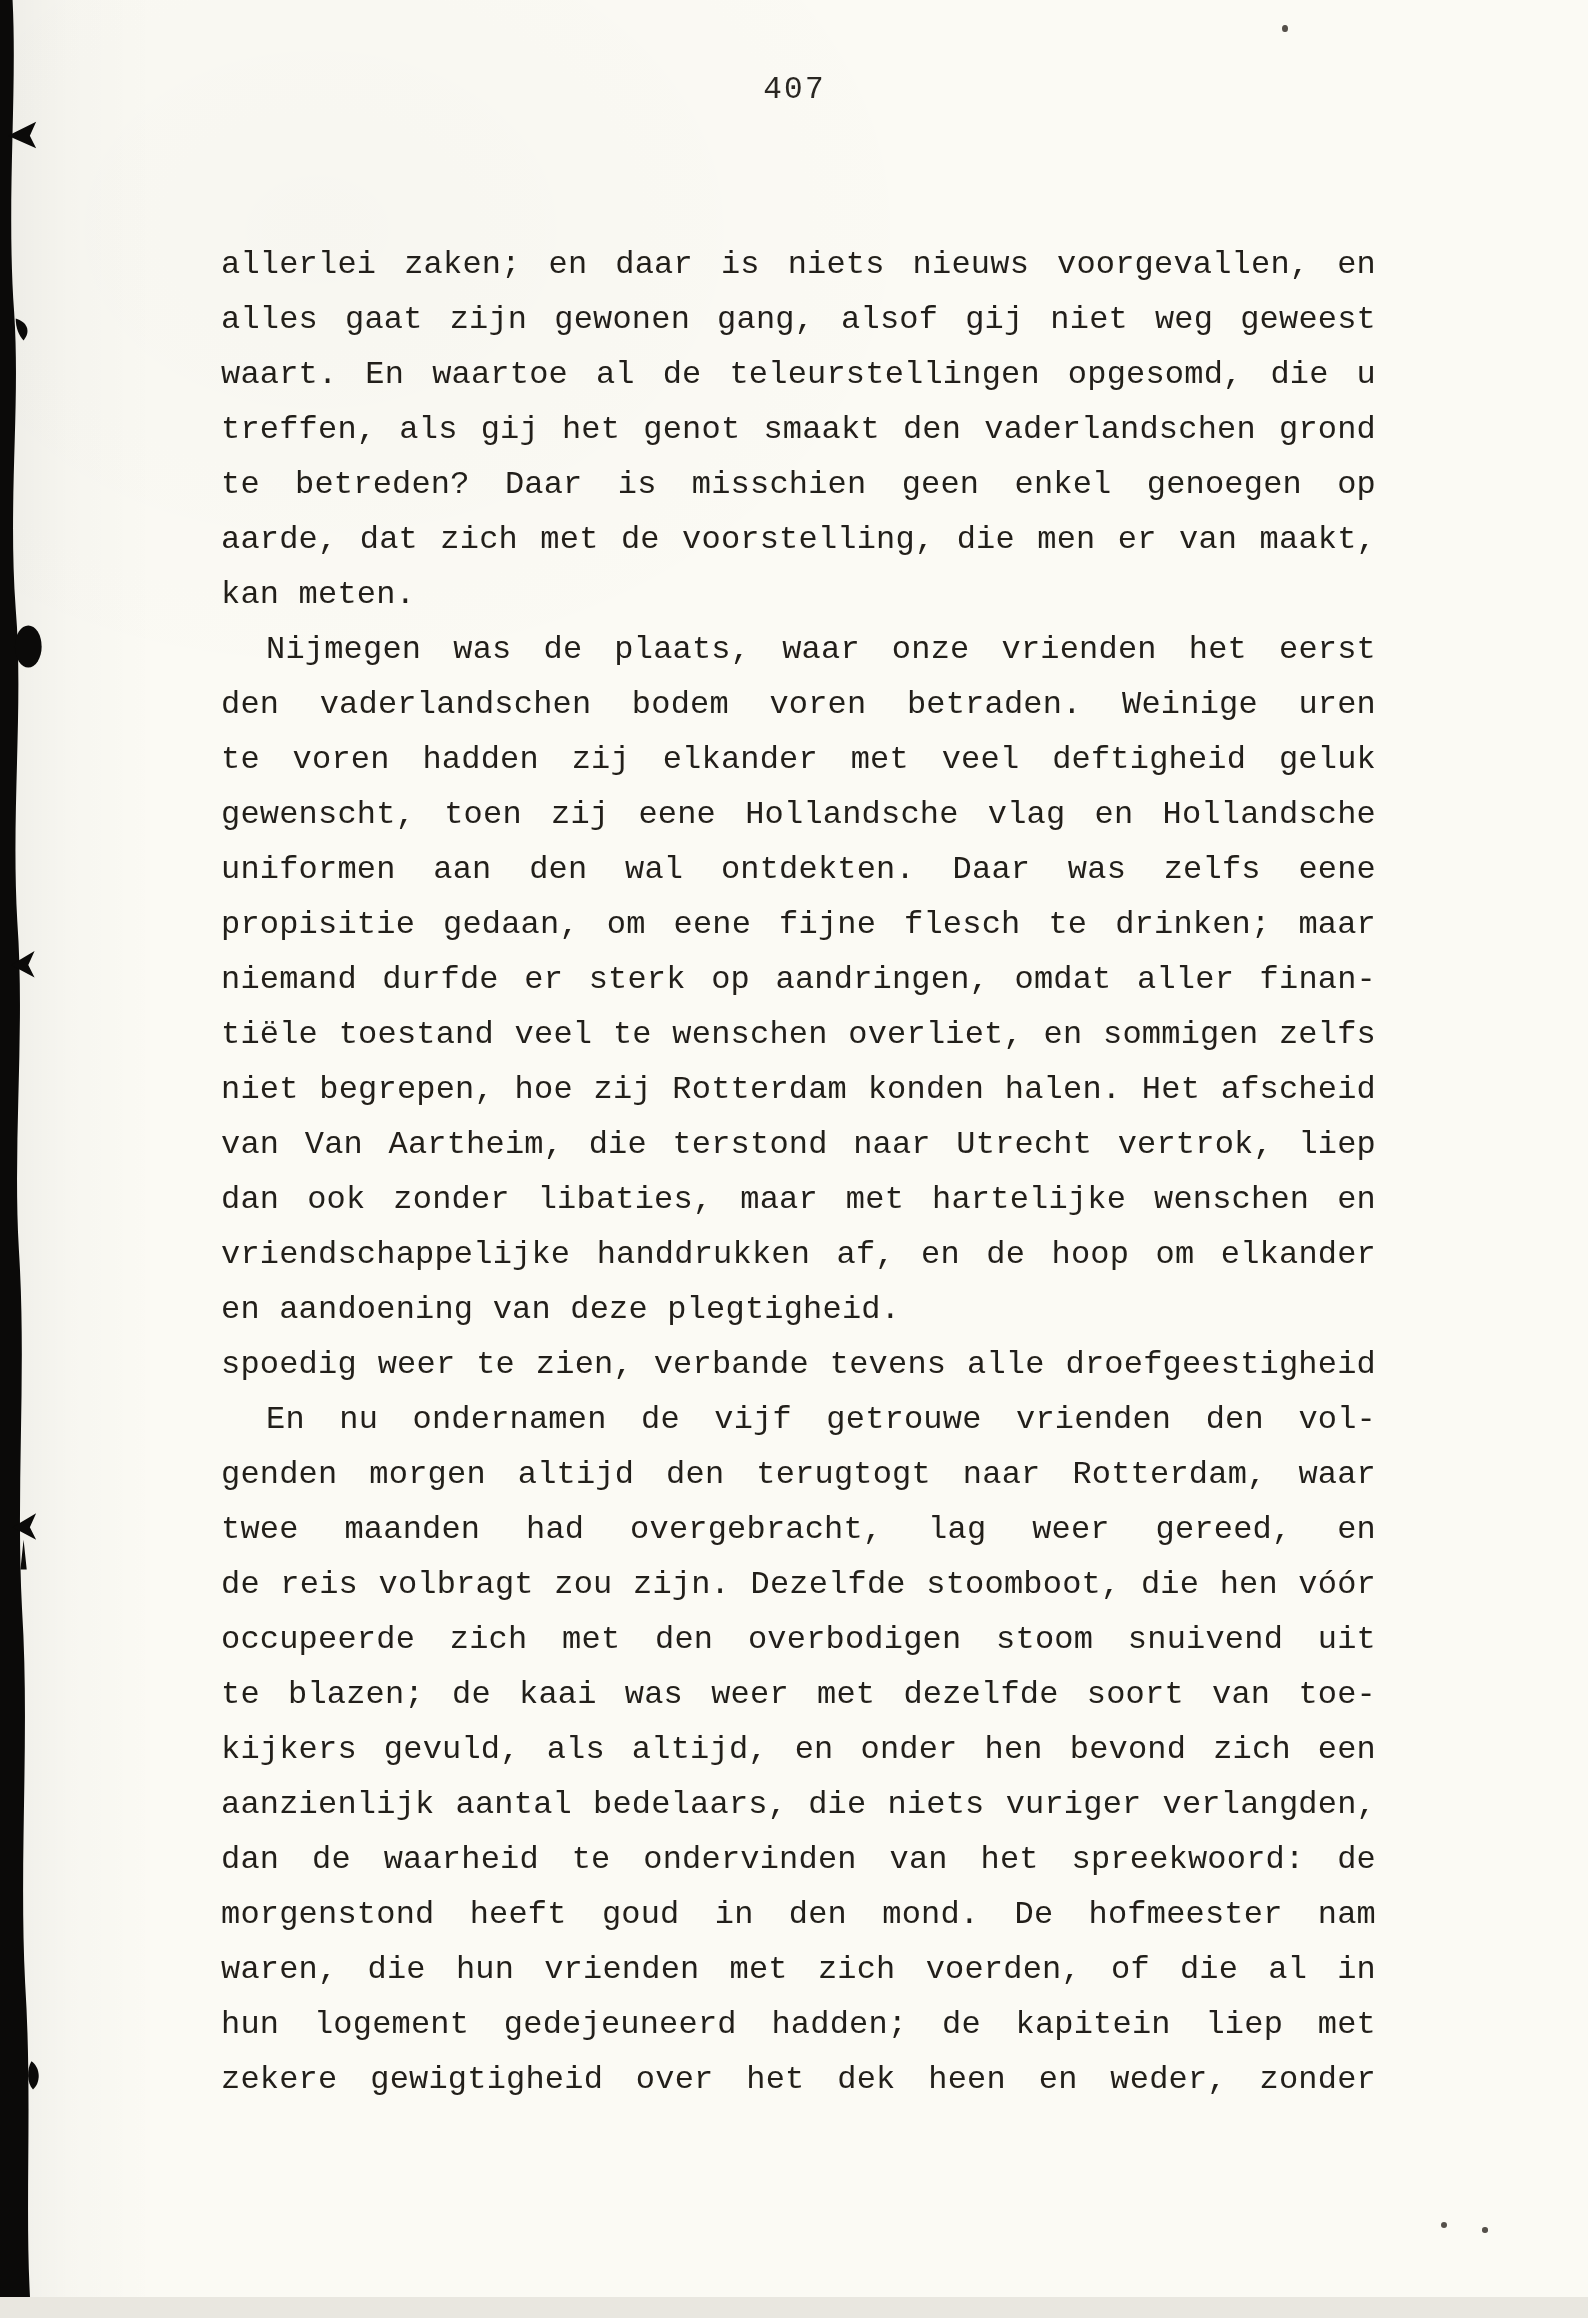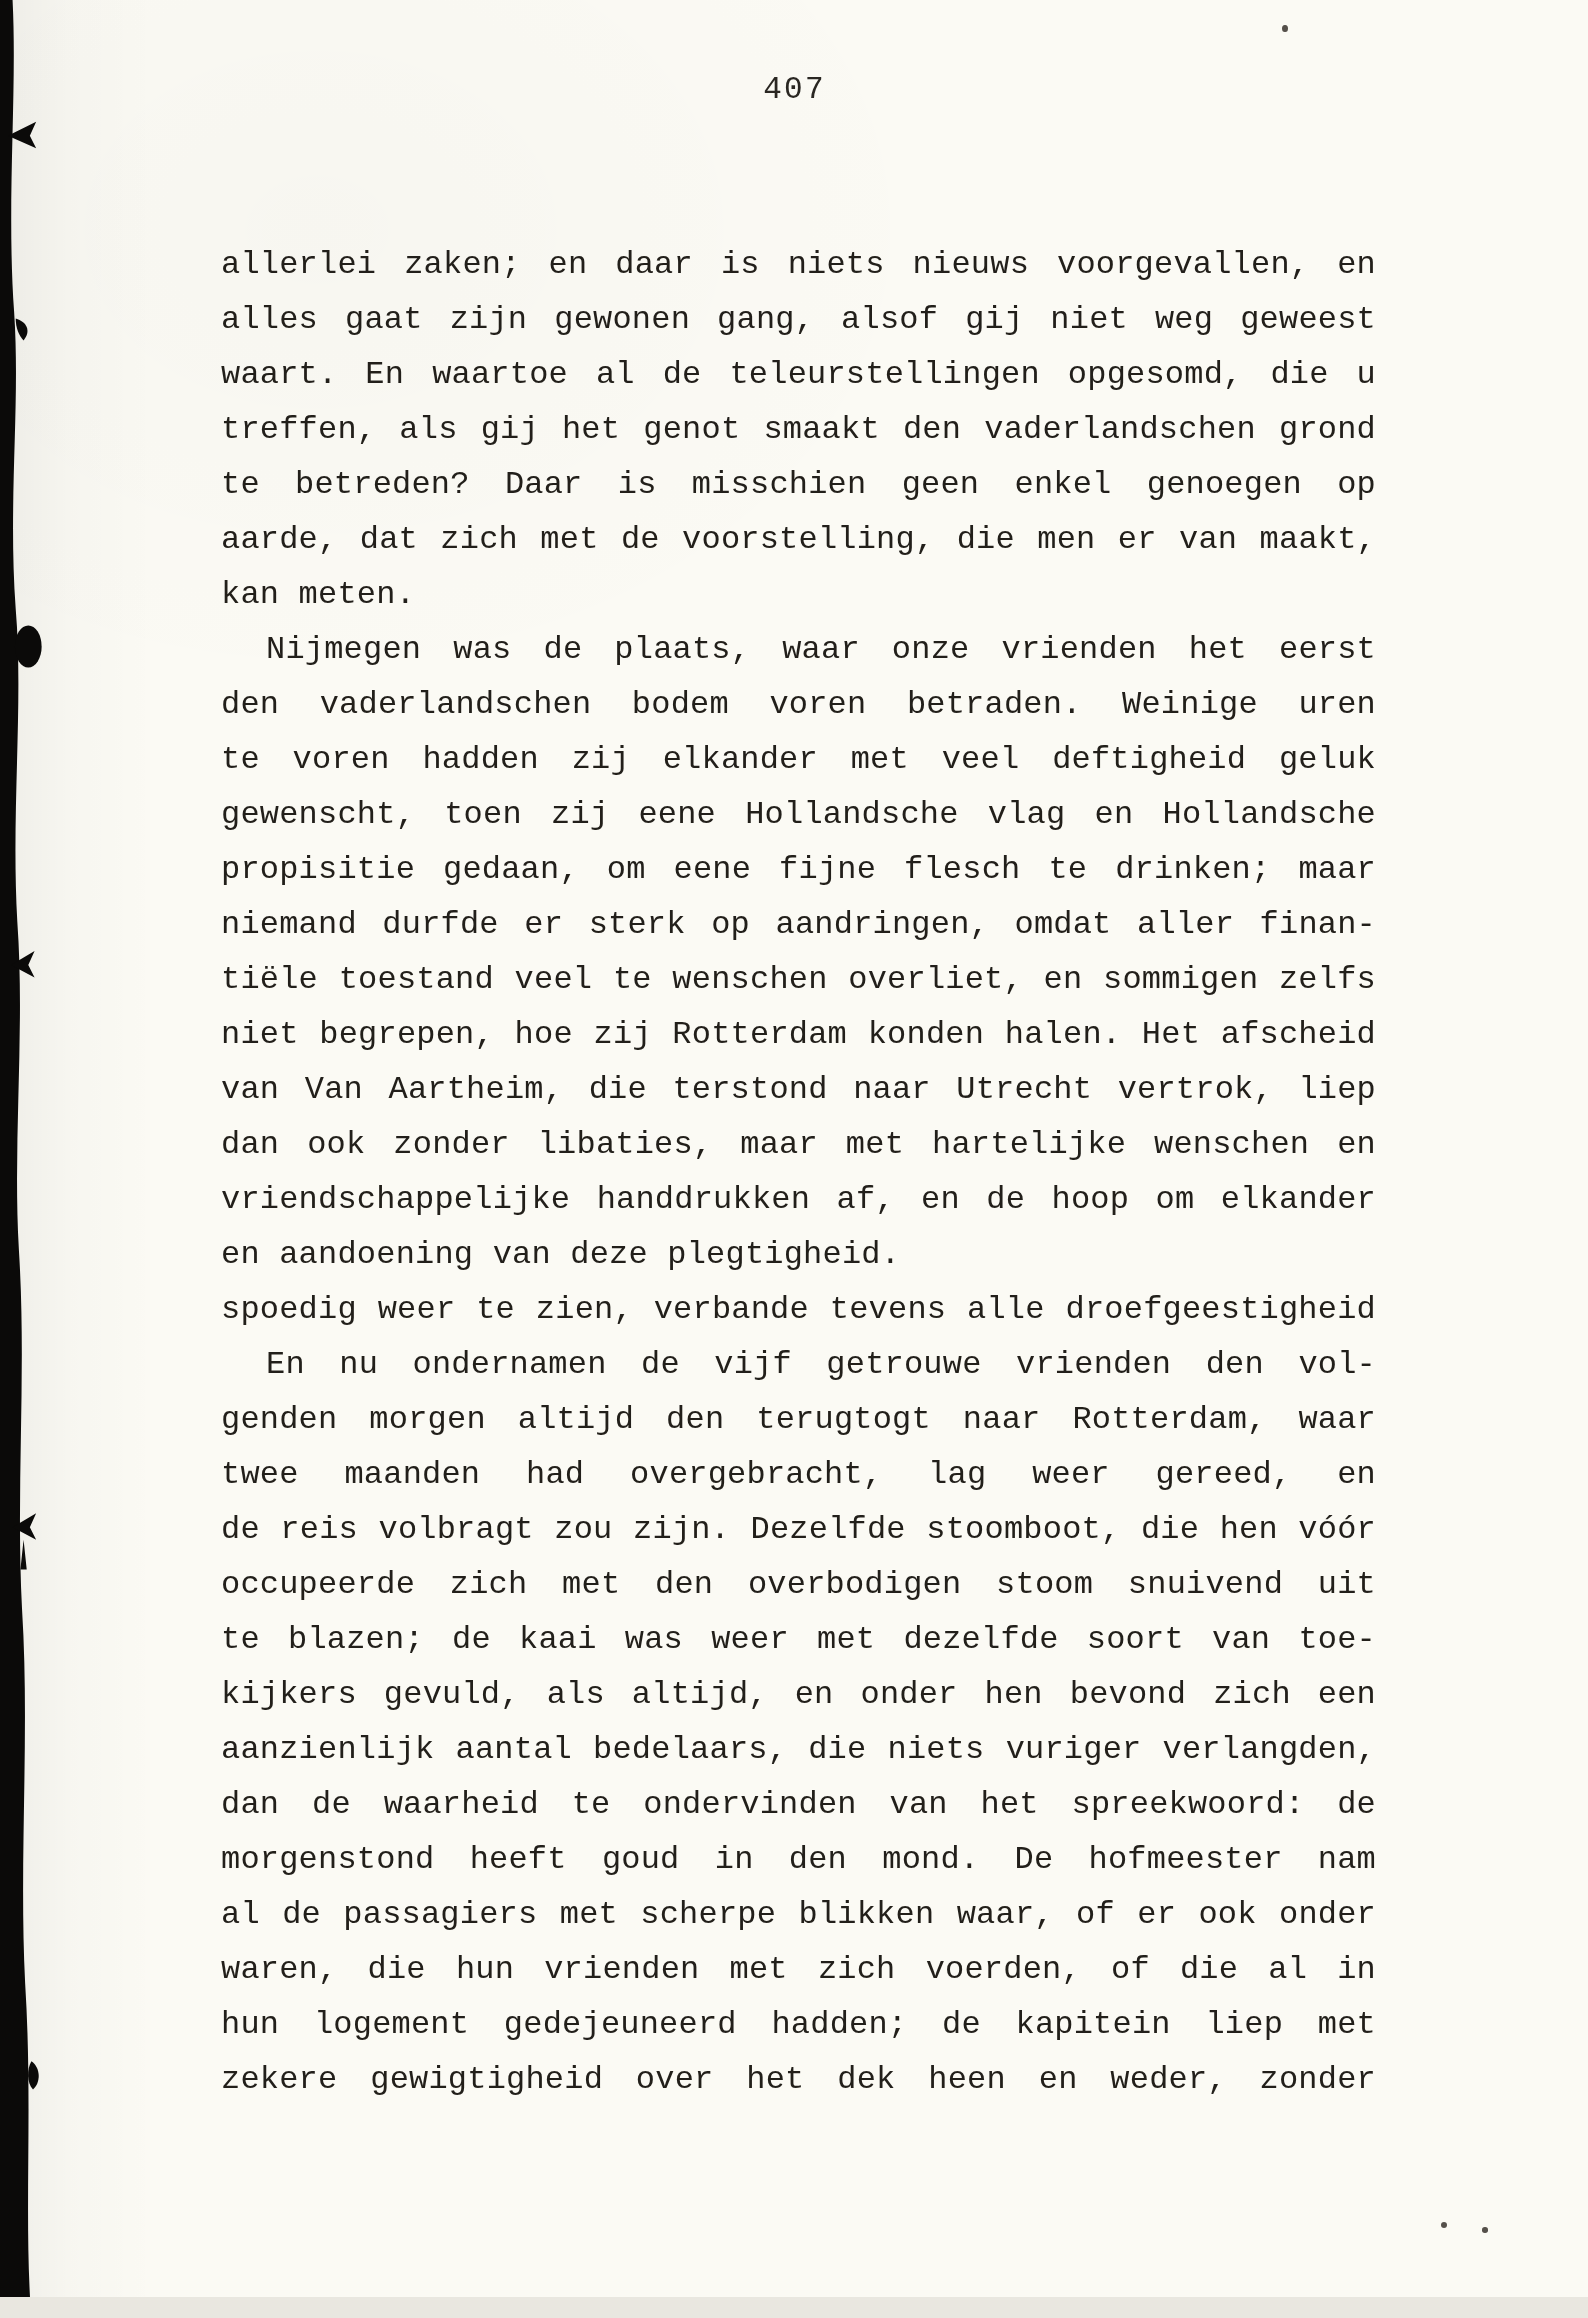--- a/index.html
+++ b/index.html
@@ -94,40 +94,40 @@
       <div class="line">alles gaat zijn gewonen gang, alsof gij niet weg geweest</div>
       <div class="line">waart. En waartoe al de teleurstellingen opgesomd, die u</div>
       <div class="line">treffen, als gij het genot smaakt den vaderlandschen grond</div>
       <div class="line">te betreden? Daar is misschien geen enkel genoegen op</div>
       <div class="line">aarde, dat zich met de voorstelling, die men er van maakt,</div>
       <div class="line lastline">kan meten.</div>
       <div class="line indent">Nijmegen was de plaats, waar onze vrienden het eerst</div>
       <div class="line">den vaderlandschen bodem voren betraden. Weinige uren</div>
       <div class="line">te voren hadden zij elkander met veel deftigheid geluk</div>
       <div class="line">gewenscht, toen zij eene Hollandsche vlag en Hollandsche</div>
+      <div class="line">uniformen aan den wal ontdekten. Daar was zelfs eene</div>
       <div class="line">propisitie gedaan, om eene fijne flesch te drinken; maar</div>
       <div class="line">niemand durfde er sterk op aandringen, omdat aller finan-</div>
       <div class="line">tiële toestand veel te wenschen overliet, en sommigen zelfs</div>
       <div class="line">niet begrepen, hoe zij Rotterdam konden halen. Het afscheid</div>
       <div class="line">van Van Aartheim, die terstond naar Utrecht vertrok, liep</div>
       <div class="line">dan ook zonder libaties, maar met hartelijke wenschen en</div>
       <div class="line">vriendschappelijke handdrukken af, en de hoop om elkander</div>
       <div class="line lastline">en aandoening van deze plegtigheid.</div>
       <div class="line">spoedig weer te zien, verbande tevens alle droefgeestigheid</div>
       <div class="line indent">En nu ondernamen de vijf getrouwe vrienden den vol-</div>
       <div class="line">genden morgen altijd den terugtogt naar Rotterdam, waar</div>
       <div class="line">twee maanden had overgebracht, lag weer gereed, en</div>
       <div class="line">de reis volbragt zou zijn. Dezelfde stoomboot, die hen vóór</div>
       <div class="line">occupeerde zich met den overbodigen stoom snuivend uit</div>
       <div class="line">te blazen; de kaai was weer met dezelfde soort van toe-</div>
       <div class="line">kijkers gevuld, als altijd, en onder hen bevond zich een</div>
       <div class="line">aanzienlijk aantal bedelaars, die niets vuriger verlangden,</div>
       <div class="line">dan de waarheid te ondervinden van het spreekwoord: de</div>
       <div class="line">morgenstond heeft goud in den mond. De hofmeester nam</div>
-      <div class="line">al de passagiers met scherpe blikken waar, of er ook onder</div>
       <div class="line">waren, die hun vrienden met zich voerden, of die al in</div>
       <div class="line">hun logement gedejeuneerd hadden; de kapitein liep met</div>
       <div class="line">zekere gewigtigheid over het dek heen en weder, zonder</div>
     </div>
 
   <div class="speck" style="left:1282px;top:25px;width:5.5px;height:7px;"></div>
   <div class="speck" style="left:1441px;top:2222px;width:6.2px;height:6.2px;"></div>
   <div class="speck" style="left:1482px;top:2227px;width:5.5px;height:5.5px;"></div>
 
 </div>

